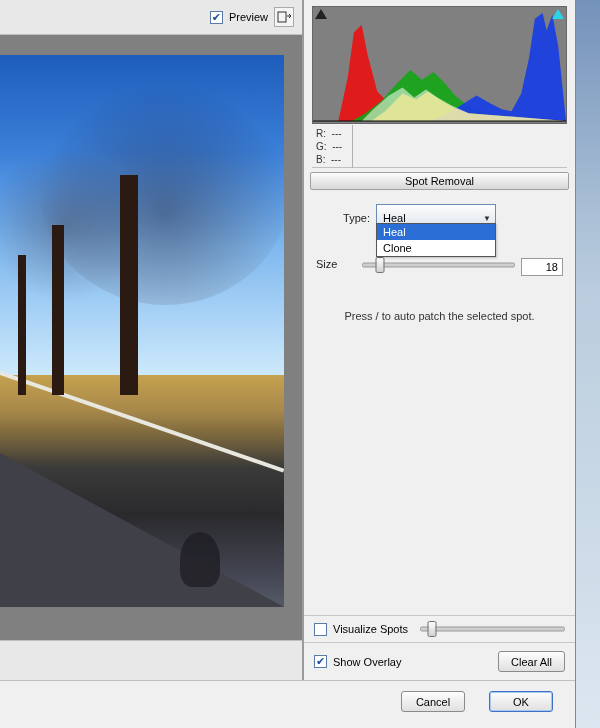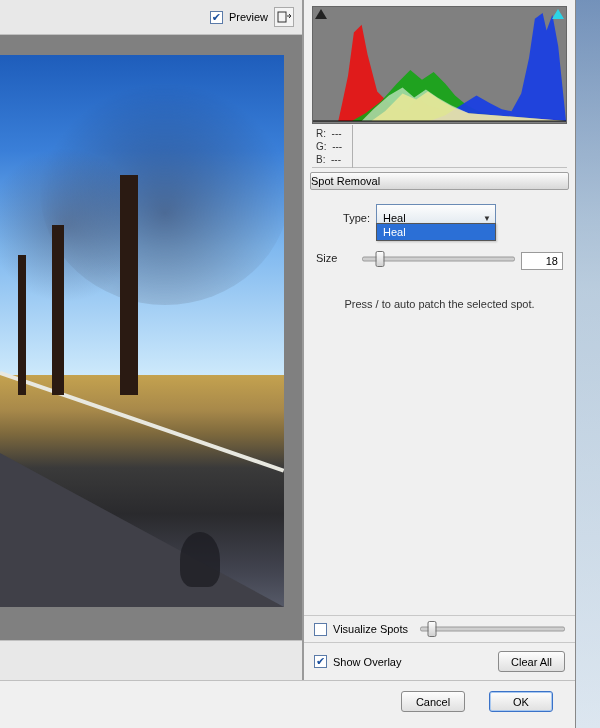--- a/index.html
+++ b/index.html
@@ -163,29 +163,29 @@
     color: #333;
     border-bottom: 1px solid #c0c0c0;
   }
   .rgb-block { border-right: 1px solid #b0b0b0; padding: 2px 10px 2px 4px; line-height: 1.3; }
 
   .section-header {
     margin: 0 6px;
     background: linear-gradient(to bottom, #fcfcfc, #d8d8d8);
     border: 1px solid #a0a0a0;
     border-radius: 2px;
-    text-align: left;
+    text-align: center;
     padding: 2px 0;
     font-size: 11px;
   }
   .controls {
     padding: 14px 12px;
     display: flex;
     flex-direction: column;
-    gap: 0;
+    gap: 6px;
     flex: 1;
     position: relative;
   }
   .control-row {
     display: flex;
     align-items: center;
     gap: 6px;
   }
   .control-label {
     width: 54px;
@@ -396,20 +396,21 @@
 
         <div class="control-row">
           <div class="control-label">Type:</div>
           <div class="dropdown">
             <div class="dropdown-btn">
               <span>Heal</span>
               <span class="dropdown-arrow">▼</span>
             </div>
             <div class="dropdown-list">
               <div class="dropdown-item selected">Heal</div>
+              <div class="dropdown-item">Clone</div>
             </div>
           </div>
         </div>
 
         <div class="slider-row" style="margin-top:20px;">
           <div class="control-label" style="width:40px;text-align:left">Size</div>
           <div class="slider-track">
             <div class="slider-thumb" style="left:12%"></div>
           </div>
           <div class="value-box">18</div>

